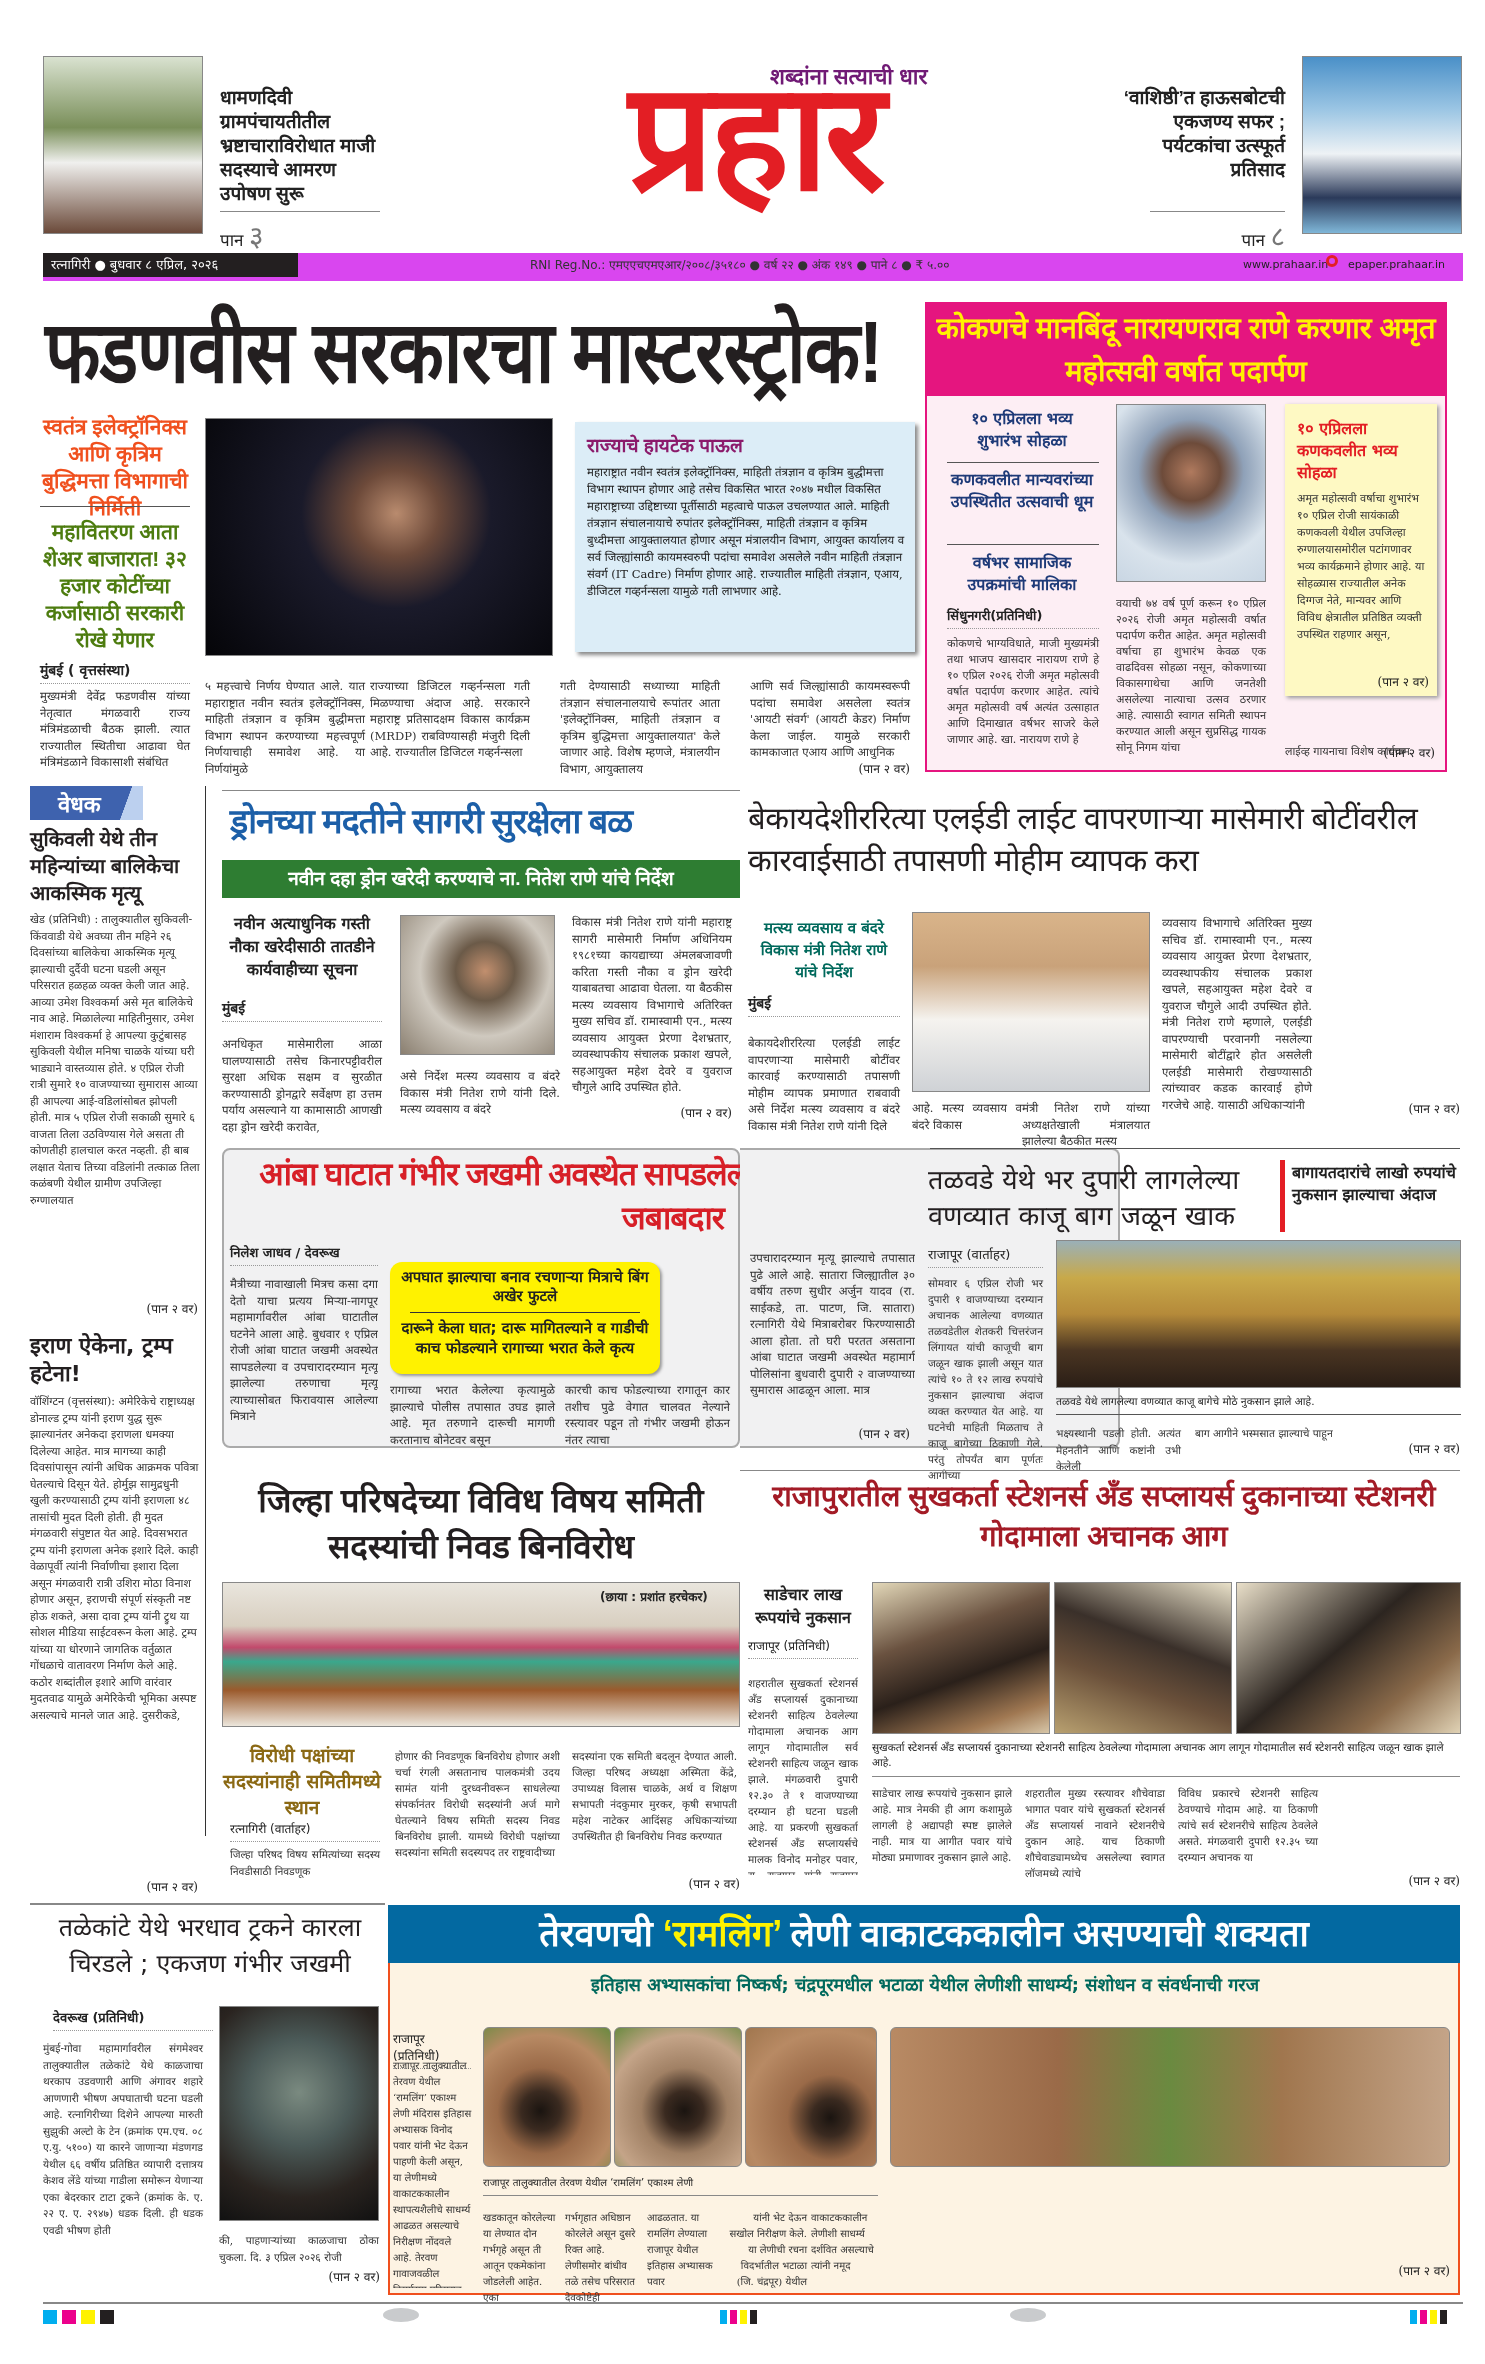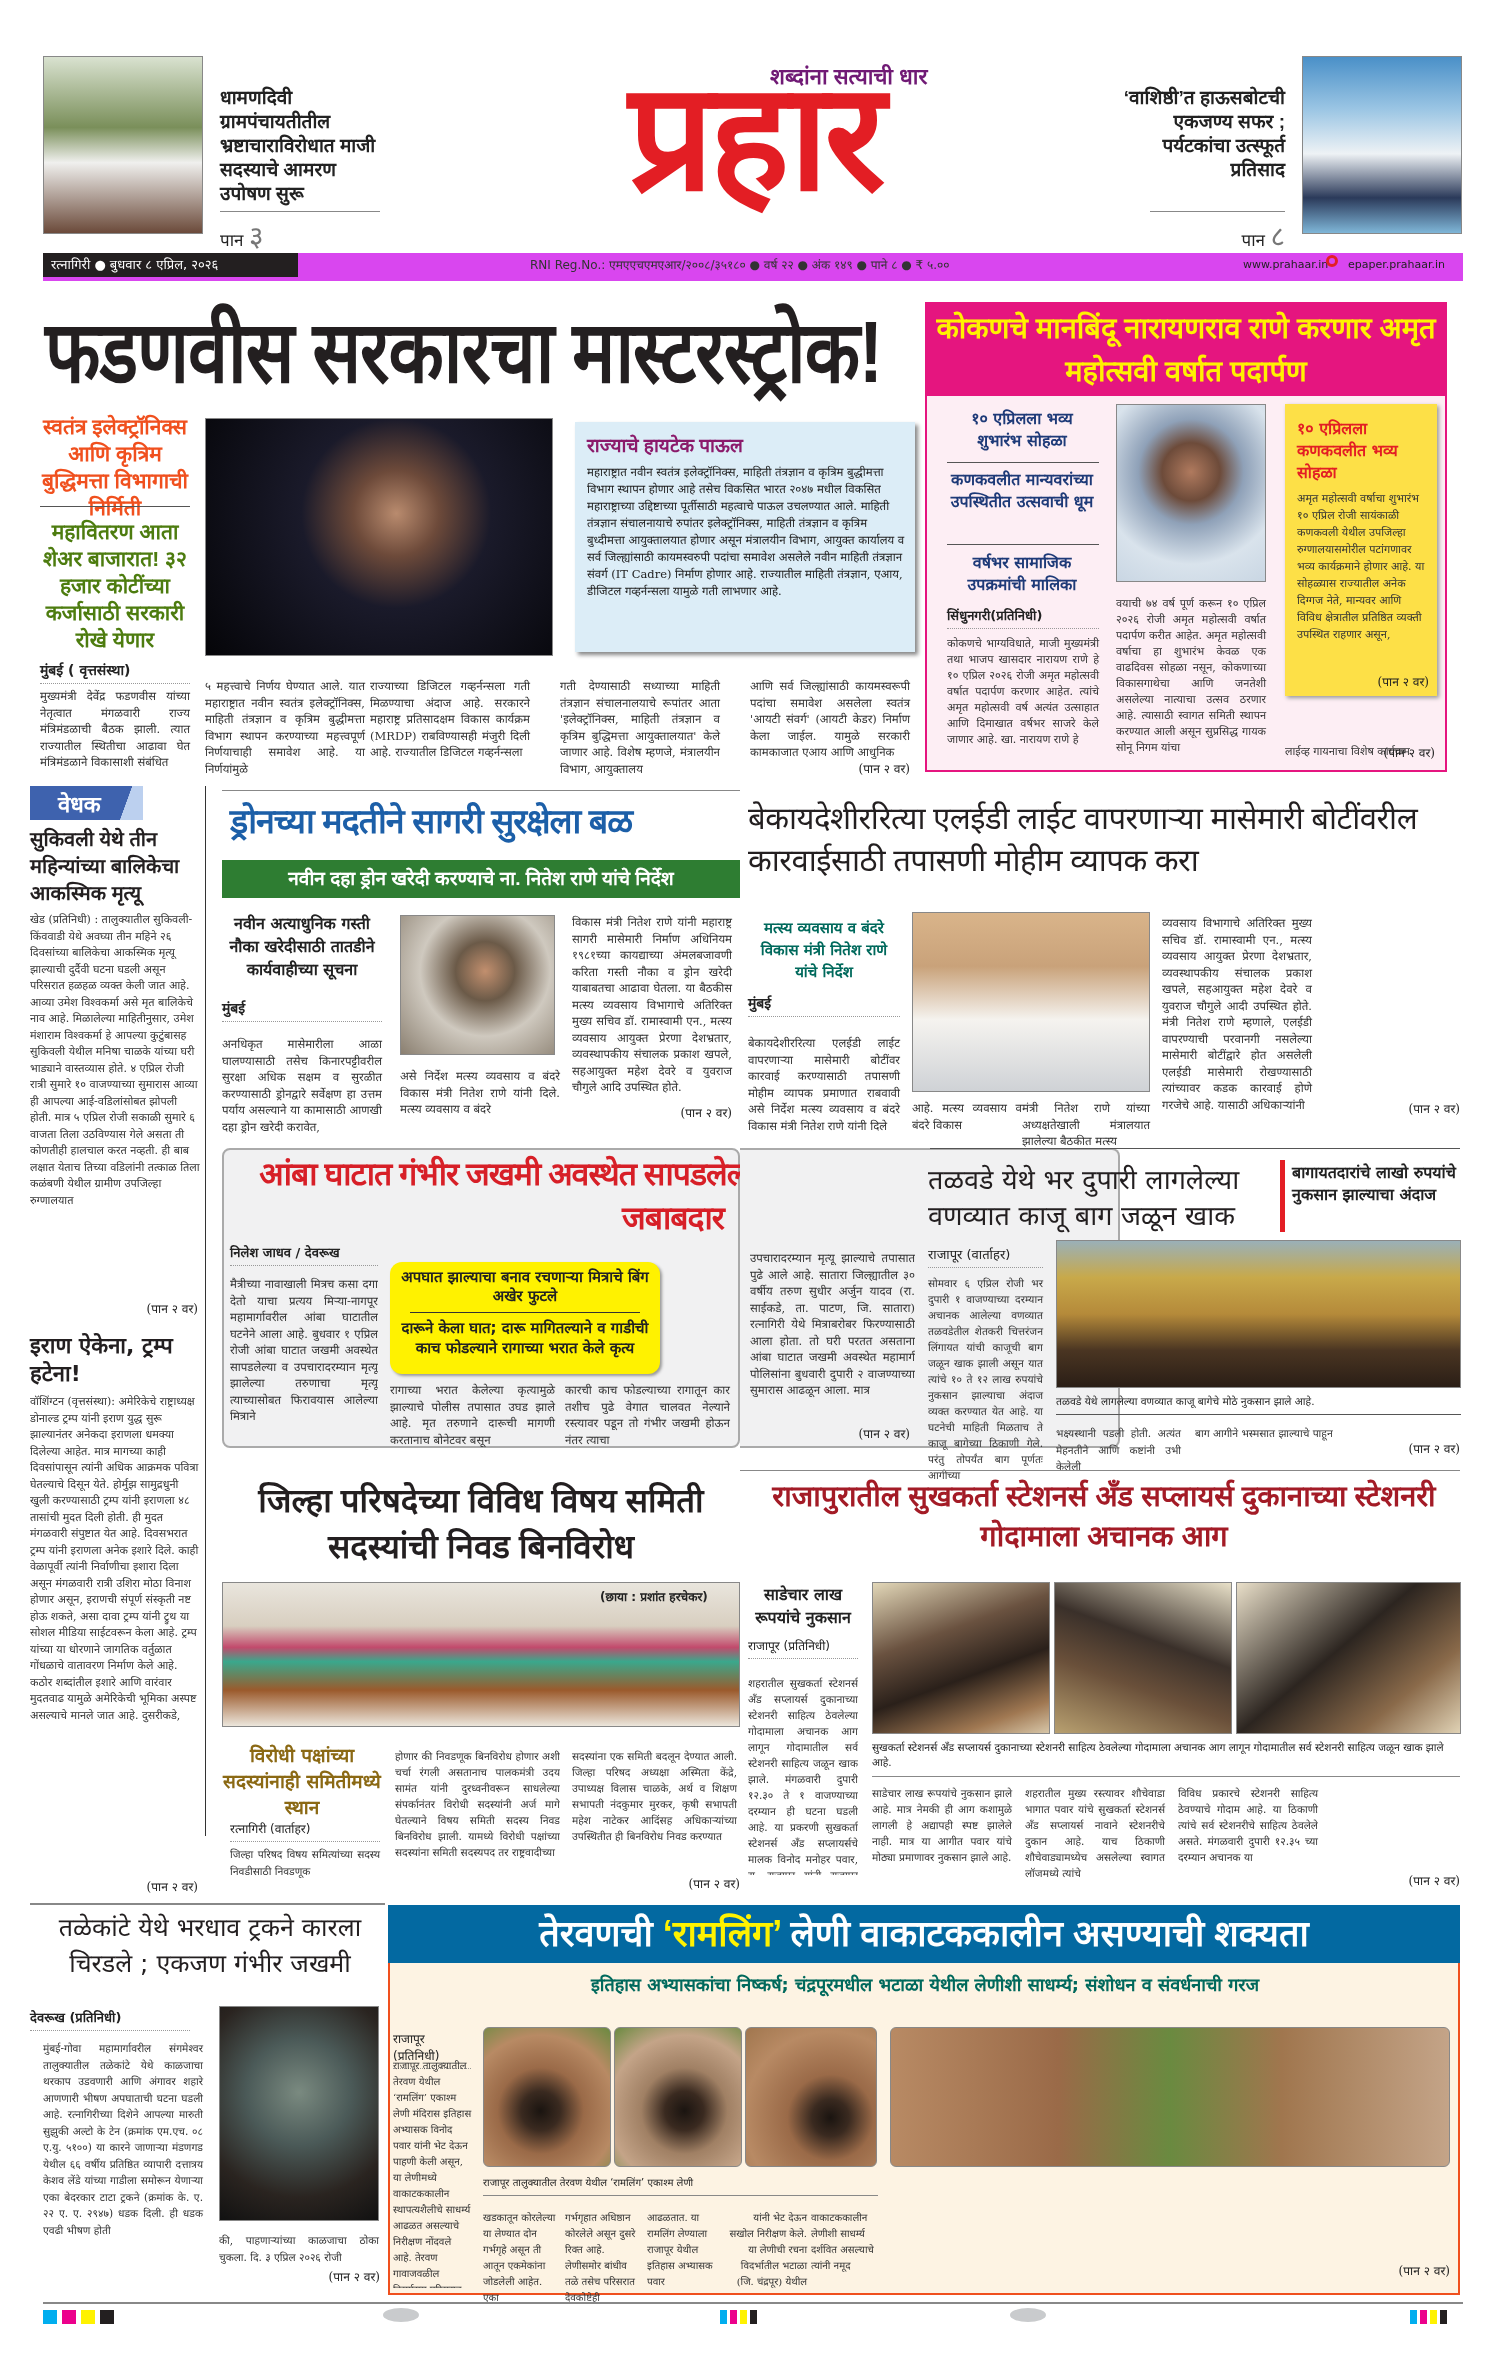--- a/index.html
+++ b/index.html
@@ -70,21 +70,21 @@
   <div style="position:absolute;left:0;top:0;width:518px;height:92px;background:#e5157f;color:#fff200;font-size:29px;line-height:43px;text-align:center;font-weight:bold;padding-top:3px;font-family:'Liberation Sans',sans-serif">कोकणचे मानबिंदू नारायणराव राणे करणार अमृत महोत्सवी वर्षात पदार्पण</div>
   <div style="position:absolute;left:20px;top:104px;width:150px;text-align:center;font-size:16px;line-height:22px;font-weight:bold;color:#1e3a78">१० एप्रिलला भव्य शुभारंभ सोहळा</div>
   <div style="position:absolute;left:20px;top:158px;width:152px;border-top:1px solid #555"></div>
   <div style="position:absolute;left:20px;top:165px;width:150px;text-align:center;font-size:16px;line-height:22px;font-weight:bold;color:#1e3a78">कणकवलीत मान्यवरांच्या उपस्थितीत उत्सवाची धूम</div>
   <div style="position:absolute;left:20px;top:240px;width:152px;border-top:1px solid #555"></div>
   <div style="position:absolute;left:20px;top:248px;width:150px;text-align:center;font-size:16px;line-height:22px;font-weight:bold;color:#1e3a78">वर्षभर सामाजिक उपक्रमांची मालिका</div>
   <div class="dotline" style="position:absolute;left:20px;top:302px;width:152px;font-size:13px;font-weight:bold;padding-bottom:4px">सिंधुनगरी(प्रतिनिधी)</div>
   <div class="txt" style="position:absolute;left:20px;top:332px;width:152px;font-size:11px;line-height:16px">कोकणचे भाग्यविधाते, माजी मुख्यमंत्री तथा भाजप खासदार नारायण राणे हे १० एप्रिल २०२६ रोजी अमृत महोत्सवी वर्षात पदार्पण करणार आहेत. त्यांचे अमृत महोत्सवी वर्ष अत्यंत उत्साहात आणि दिमाखात वर्षभर साजरे केले जाणार आहे. खा. नारायण राणे हे</div>
   <div class="photo" style="position:absolute;left:189px;top:100px;width:150px;height:178px;background:radial-gradient(circle at 50% 38%,#b07a5e 0%,#6d4b3a 22%,#8fa1b8 40%,#d9e3ec 70%,#c9d6e3 100%)"></div>
   <div class="txt" style="position:absolute;left:189px;top:292px;width:150px;font-size:11px;line-height:16px">वयाची ७४ वर्ष पूर्ण करून १० एप्रिल २०२६ रोजी अमृत महोत्सवी वर्षात पदार्पण करीत आहेत. अमृत महोत्सवी वर्षाचा हा शुभारंभ केवळ एक वाढदिवस सोहळा नसून, कोकणाच्या विकासगाथेचा आणि जनतेशी असलेल्या नात्याचा उत्सव ठरणार आहे. त्यासाठी स्वागत समिती स्थापन करण्यात आली असून सुप्रसिद्ध गायक सोनू निगम यांचा</div>
-  <div style="position:absolute;left:358px;top:100px;width:152px;height:292px;background:#fde047;box-shadow:2px 2px 4px #999">
+  <div style="position:absolute;left:358px;top:100px;width:152px;height:292px;background:#fef9c3;box-shadow:2px 2px 4px #999">
     <div style="position:absolute;left:12px;top:14px;width:130px;font-size:16px;line-height:22px;color:#e31e24;font-weight:bold">१० एप्रिलला कणकवलीत भव्य सोहळा</div>
     <div class="txt" style="position:absolute;left:12px;top:86px;width:130px;font-size:11px;line-height:17px;text-align:left">अमृत महोत्सवी वर्षाचा शुभारंभ १० एप्रिल रोजी सायंकाळी कणकवली येथील उपजिल्हा रुग्णालयासमोरील पटांगणावर भव्य कार्यक्रमाने होणार आहे. या सोहळ्यास राज्यातील अनेक दिग्गज नेते, मान्यवर आणि विविध क्षेत्रातील प्रतिष्ठित व्यक्ती उपस्थित राहणार असून,</div>
     <div class="cont" style="position:absolute;right:8px;bottom:6px">(पान २ वर)</div>
   </div>
   <div class="txt" style="position:absolute;left:358px;top:440px;width:150px;font-size:11px">लाईव्ह गायनाचा विशेष कार्यक्रम</div>
   <div class="cont" style="position:absolute;left:420px;top:440px;width:88px">(पान २ वर)</div>
 </div>
 
 <div class="abs" style="left:205px;top:786px;width:1px;height:1050px;background:#333"></div>
 <div class="abs" style="left:30px;top:786px;width:113px;height:34px;background:#3e62ae">
@@ -165,21 +165,21 @@
 <div class="abs photo" style="left:1054px;top:1582px;width:178px;height:152px;background:linear-gradient(200deg,#e8e0c8 0%,#3a302a 40%,#6a503a 65%,#b8a070 100%)"></div>
 <div class="abs photo" style="left:1236px;top:1582px;width:225px;height:152px;background:linear-gradient(140deg,#e9dfc9 0%,#2c2520 45%,#8a6a4a 75%,#e0d2b5 100%)"></div>
 <div class="abs" style="left:872px;top:1740px;width:588px;font-size:10.5px;line-height:15px;border-bottom:1px solid #888;padding-bottom:6px">सुखकर्ता स्टेशनर्स अँड सप्लायर्स दुकानाच्या स्टेशनरी साहित्य ठेवलेल्या गोदामाला अचानक आग लागून गोदामातील सर्व स्टेशनरी साहित्य जळून खाक झाले आहे.</div>
 <div class="abs txt" style="left:872px;top:1785px;width:140px;font-size:10.5px;line-height:16px">साडेचार लाख रूपयांचे नुकसान झाले आहे. मात्र नेमकी ही आग कशामुळे लागली हे अद्यापही स्पष्ट झालेले नाही. मात्र या आगीत पवार यांचे मोठ्या प्रमाणावर नुकसान झाले आहे.</div>
 <div class="abs txt" style="left:1025px;top:1785px;width:140px;font-size:10.5px;line-height:16px">शहरातील मुख्य रस्त्यावर शौचेवाडा भागात पवार यांचे सुखकर्ता स्टेशनर्स अँड सप्लायर्स नावाने स्टेशनरीचे दुकान आहे. याच ठिकाणी शौचेवाड्यामध्येच असलेल्या स्वागत लॉजमध्ये त्यांचे</div>
 <div class="abs txt" style="left:1178px;top:1785px;width:140px;font-size:10.5px;line-height:16px">विविध प्रकारचे स्टेशनरी साहित्य ठेवण्याचे गोदाम आहे. या ठिकाणी त्यांचे सर्व स्टेशनरीचे साहित्य ठेवलेले असते. मंगळवारी दुपारी १२.३५ च्या दरम्यान अचानक या</div>
 <div class="abs cont" style="left:1360px;top:1872px;width:100px">(पान २ वर)</div>
 
 <div class="abs" style="left:30px;top:1903px;width:355px;border-top:2px solid #888"></div>
 <div class="abs" style="left:40px;top:1910px;width:340px;text-align:center;font-size:25px;line-height:36px;color:#231f20">तळेकांटे येथे भरधाव ट्रकने कारला चिरडले ; एकजण गंभीर जखमी</div>
-<div class="abs dotline" style="left:30px;top:2008px;width:160px;font-size:13px;font-weight:bold;padding-bottom:4px">देवरूख (प्रतिनिधी)</div>
+<div class="abs dotline" style="left:53px;top:2008px;width:160px;font-size:13px;font-weight:bold;padding-bottom:4px">देवरूख (प्रतिनिधी)</div>
 <div class="abs txt" style="left:43px;top:2040px;width:160px;font-size:10.5px;line-height:16.5px">मुंबई-गोवा महामार्गावरील संगमेश्वर तालुक्यातील तळेकांटे येथे काळजाचा थरकाप उडवणारी आणि अंगावर शहारे आणणारी भीषण अपघाताची घटना घडली आहे. रत्नागिरीच्या दिशेने आपल्या मारुती सुझुकी अल्टो के टेन (क्रमांक एम.एच. ०८ ए.यु. ५१००) या कारने जाणाऱ्या मंडणगड येथील ६६ वर्षीय प्रतिष्ठित व्यापारी दत्तात्रय केशव लेंडे यांच्या गाडीला समोरून येणाऱ्या एका बेदरकार टाटा ट्रकने (क्रमांक के. ए. २२ ए. ए. २९४७) धडक दिली. ही धडक एवढी भीषण होती</div>
 <div class="abs photo" style="left:219px;top:2006px;width:160px;height:215px;background:radial-gradient(circle at 50% 40%,#7a8a80 0%,#4b5a58 35%,#2a2420 70%,#111 100%)"></div>
 <div class="abs txt" style="left:219px;top:2232px;width:160px;font-size:10.5px">की, पाहणाऱ्यांच्या काळजाचा ठोका चुकला. दि. ३ एप्रिल २०२६ रोजी</div>
 <div class="abs cont" style="left:280px;top:2268px;width:100px">(पान २ वर)</div>
 
 <div class="abs" style="left:388px;top:1905px;width:1072px;height:390px;background:#fdf3e3;border:2px solid #f0501e"></div>
 <div class="abs" style="left:388px;top:1905px;width:1072px;height:58px;background:#0369a1;text-align:center;font-size:36px;line-height:58px;font-weight:bold;color:#fff;font-family:'Liberation Sans',sans-serif">
   <span>तेरवणची</span>
   <span style="color:#fff200">‘रामलिंग’</span>
   <span>लेणी वाकाटककालीन असण्याची शक्यता</span>

